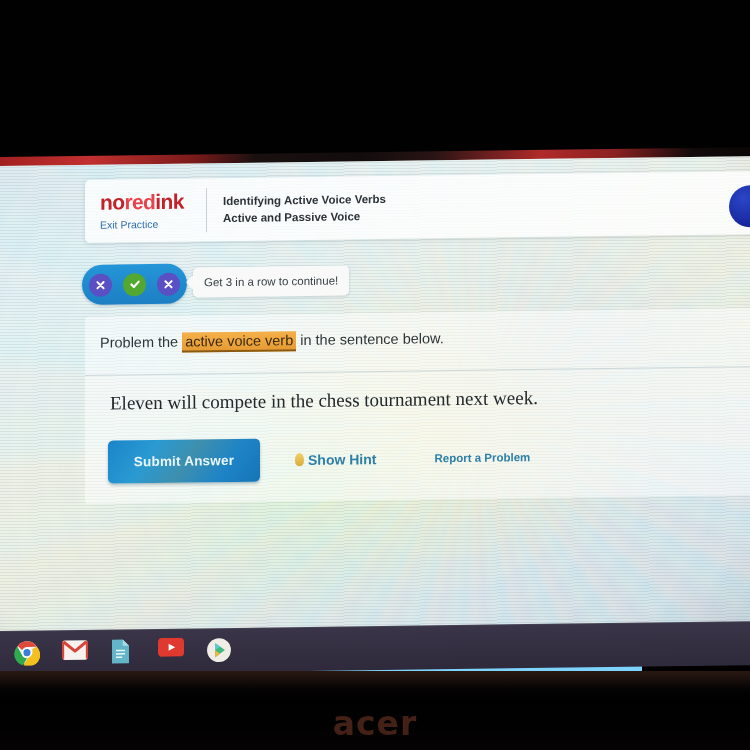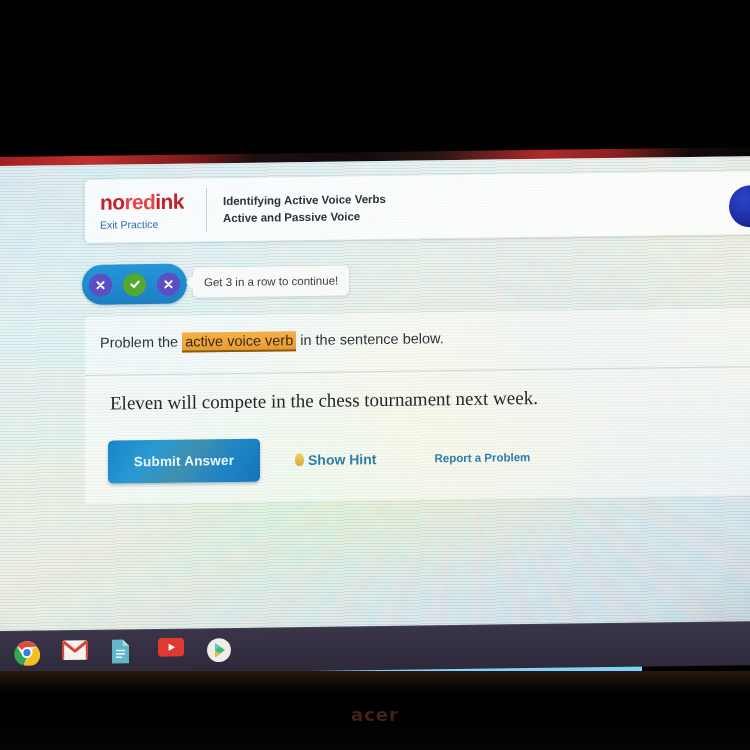--- a/index.html
+++ b/index.html
@@ -141,21 +141,21 @@
     display:flex; align-items:center; padding-left:14px; gap:22px;
     box-shadow:inset 0 1px 0 rgba(255,255,255,.06);
   }
   .ic { width:26px; height:26px; position:relative; display:block; cursor:pointer; }
 
   
   .bezel-bot { position:absolute; left:0; top:671px; width:750px; height:79px;
                background:linear-gradient(180deg,#0b0707,#000 40%,#050303); }
   .acer {
     position:absolute; left:0; top:704px; width:750px; text-align:center;
-    font-family:"DejaVu Sans", sans-serif; font-size:18px; font-weight:bold;
+    font-family:"DejaVu Sans", sans-serif; font-size:33px; font-weight:bold;
     letter-spacing:1px; color:#4a2418; opacity:.92;
   }
   .glare { position:absolute; left:0; top:671px; width:750px; height:18px;
            background:linear-gradient(180deg, rgba(120,70,45,.28), rgba(0,0,0,0)); }
 </style>
 </head>
 <body>
 
 <div id="photo">
 

